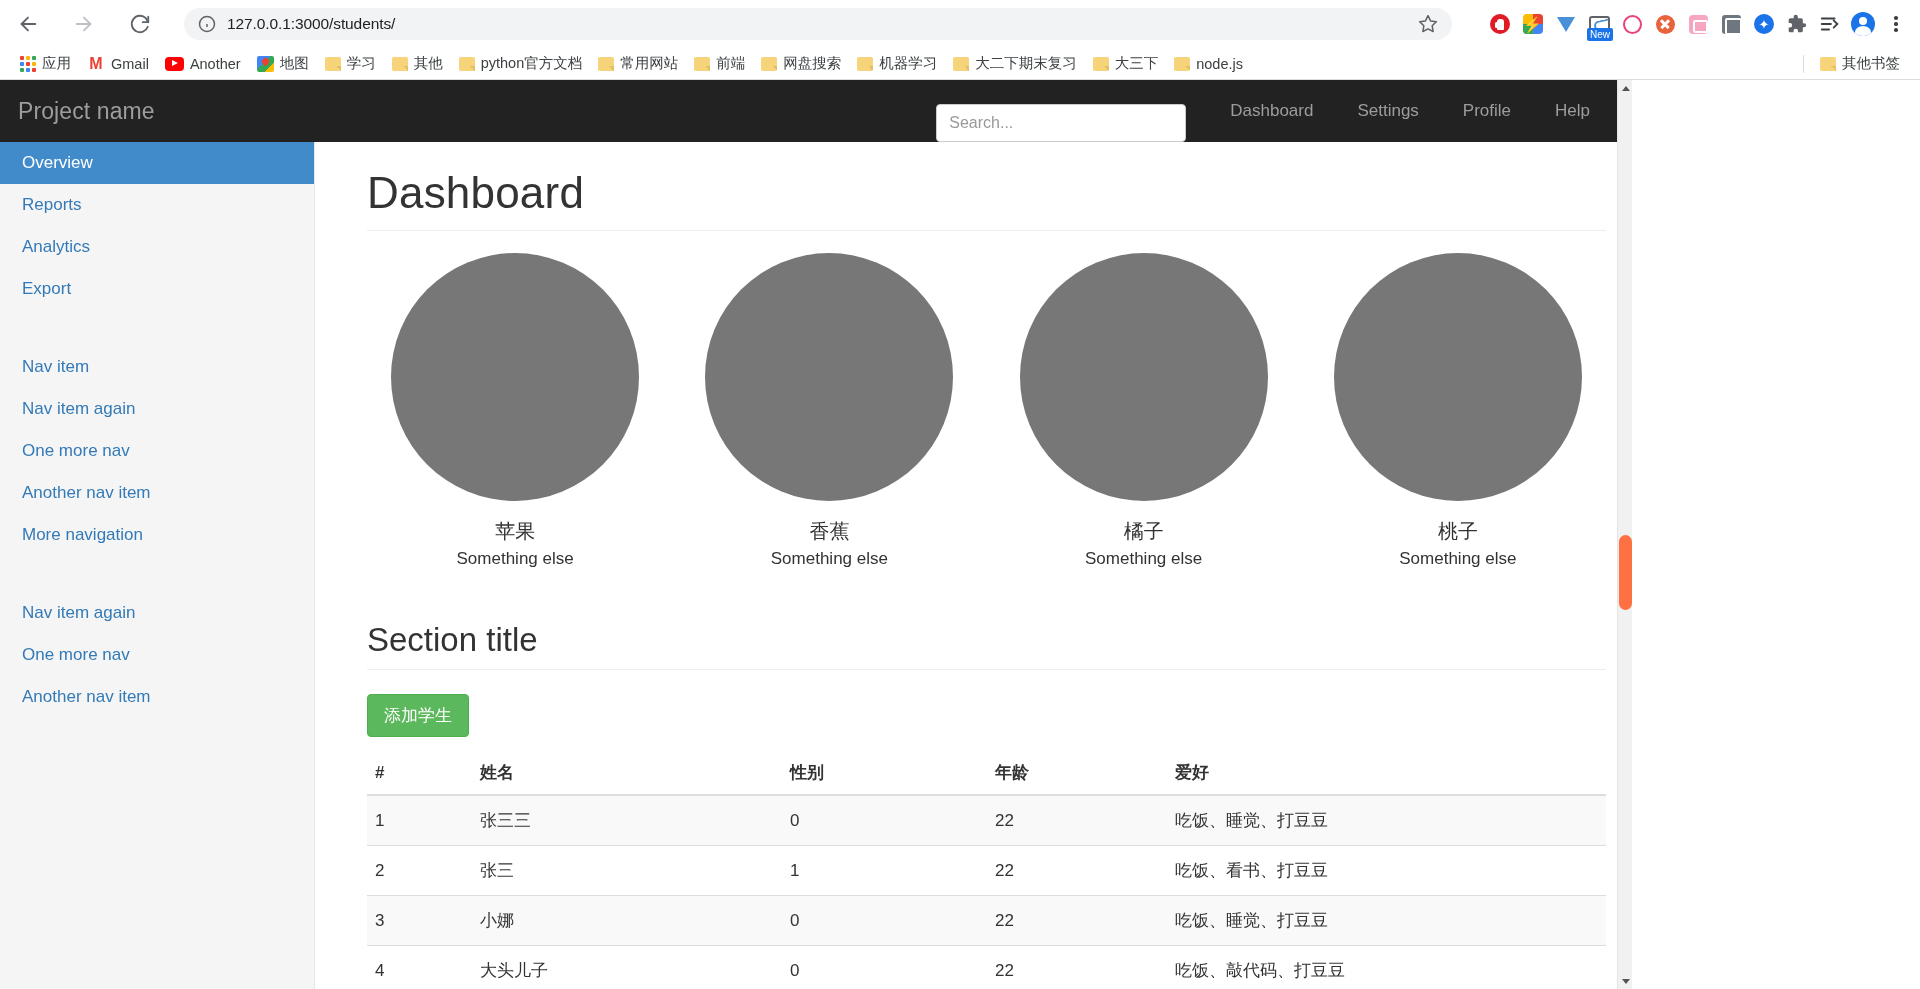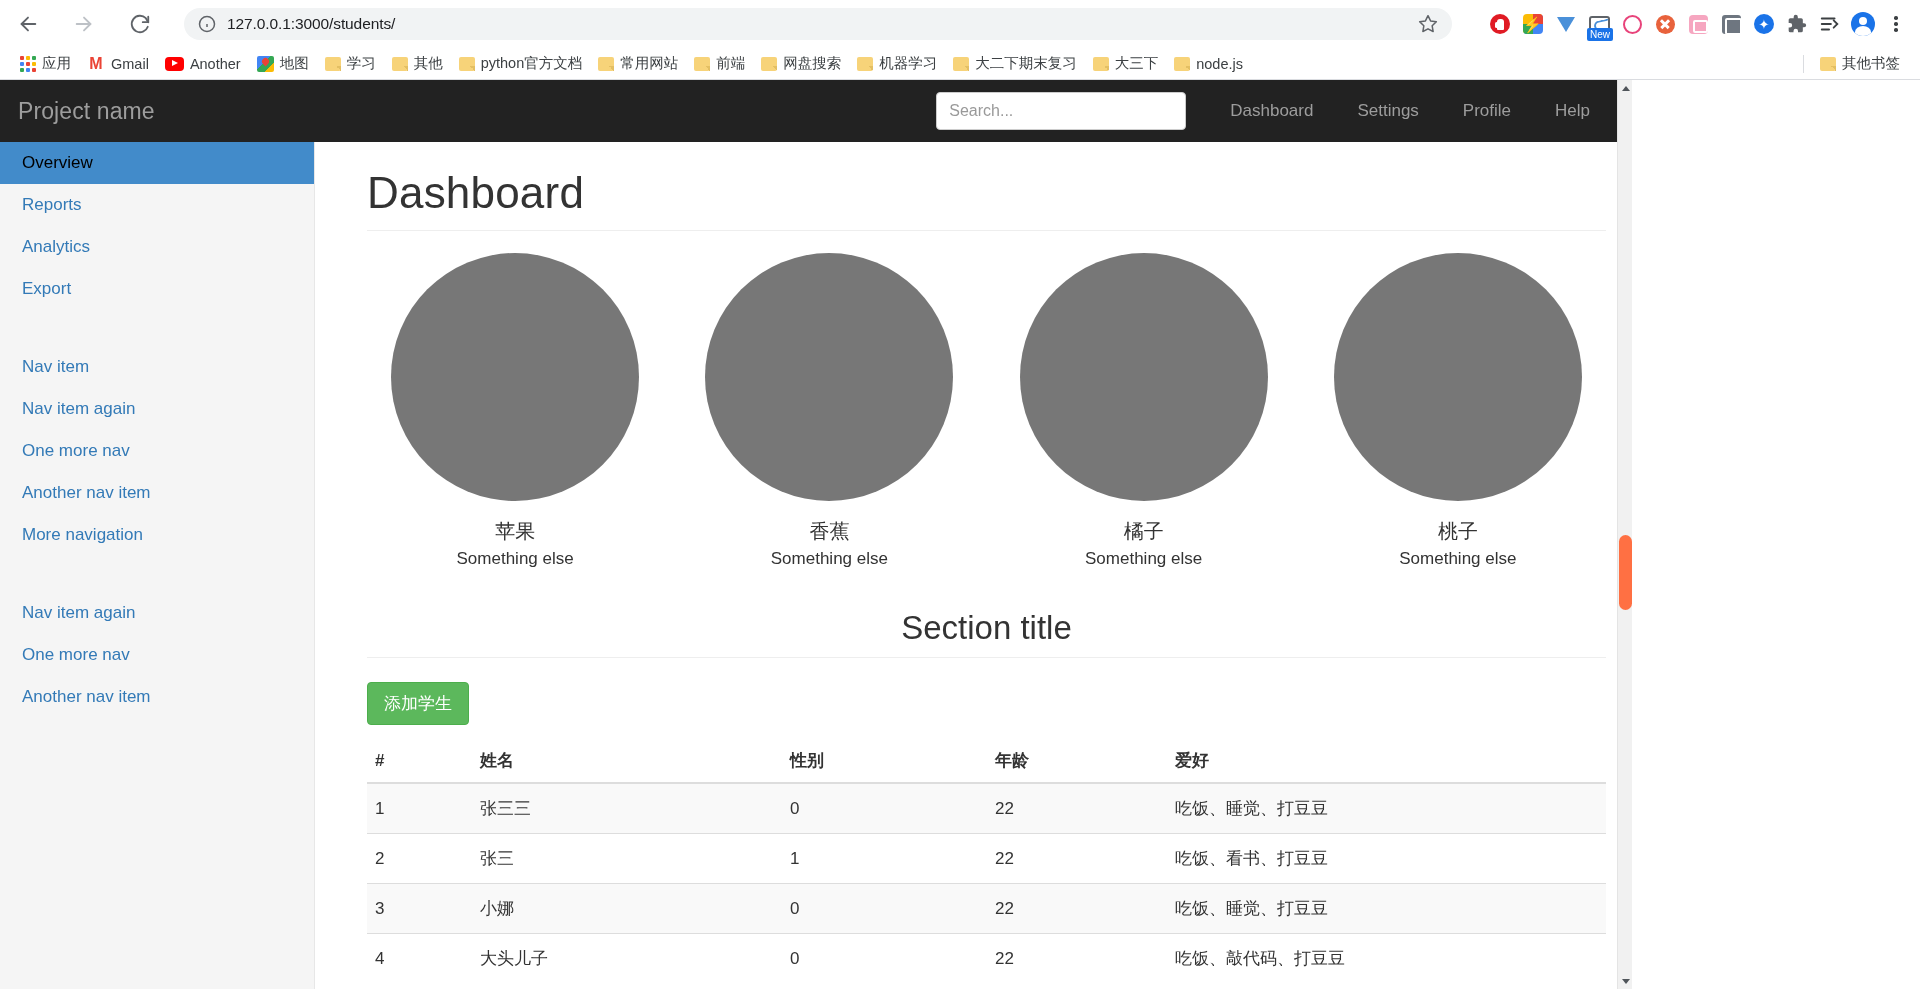--- a/index.html
+++ b/index.html
@@ -269,21 +269,21 @@
   }
   .brand {
     color: #9d9d9d;
     font-size: 23px;
     font-weight: normal;
     letter-spacing: 0.1px;
   }
   .navbar-right {
     margin-left: auto;
     display: flex;
-    align-items: center;
+    align-items: flex-end;
     gap: 0;
   }
   .nav-search {
     width: 250px; height: 38px;
     background: #fff;
     border: 1px solid #ccc;
     border-radius: 4px;
     padding: 0 12px;
     font-size: 16px;
     color: #555;
@@ -311,21 +311,21 @@
   .side-group { padding: 0; }
   .side-item {
     display: block;
     padding: 11px 22px;
     font-size: 17px;
     color: #337ab7;
     text-decoration: none;
   }
   .side-item.active {
     background: #428bca;
-    color: #000000;
+    color: #ffffff;
   }
   .side-spacer { height: 36px; }
 
   .main {
     flex: 1 1 auto;
     padding: 0 26px 0 52px;
     overflow: hidden;
   }
   .page-title {
     font-size: 44px;
@@ -352,24 +352,23 @@
   .card-title {
     font-size: 20px; color: #333; margin-bottom: 4px;
     line-height: 1.4;
   }
   .card-sub { font-size: 17px; color: #333; }
 
   .section-title {
     font-size: 33px;
     color: #333;
     font-weight: normal;
-    margin-top: 40px;
+    margin-top: 52px;
     padding-bottom: 10px;
     border-bottom: 1px solid #eee;
-    text-align: center;
   }
 
   .btn-add {
     background: #5cb85c;
     border: 1px solid #4cae4c;
     color: #fff;
     font-size: 17px;
     padding: 9px 16px;
     border-radius: 4px;
     margin: 24px 0 14px 0;

